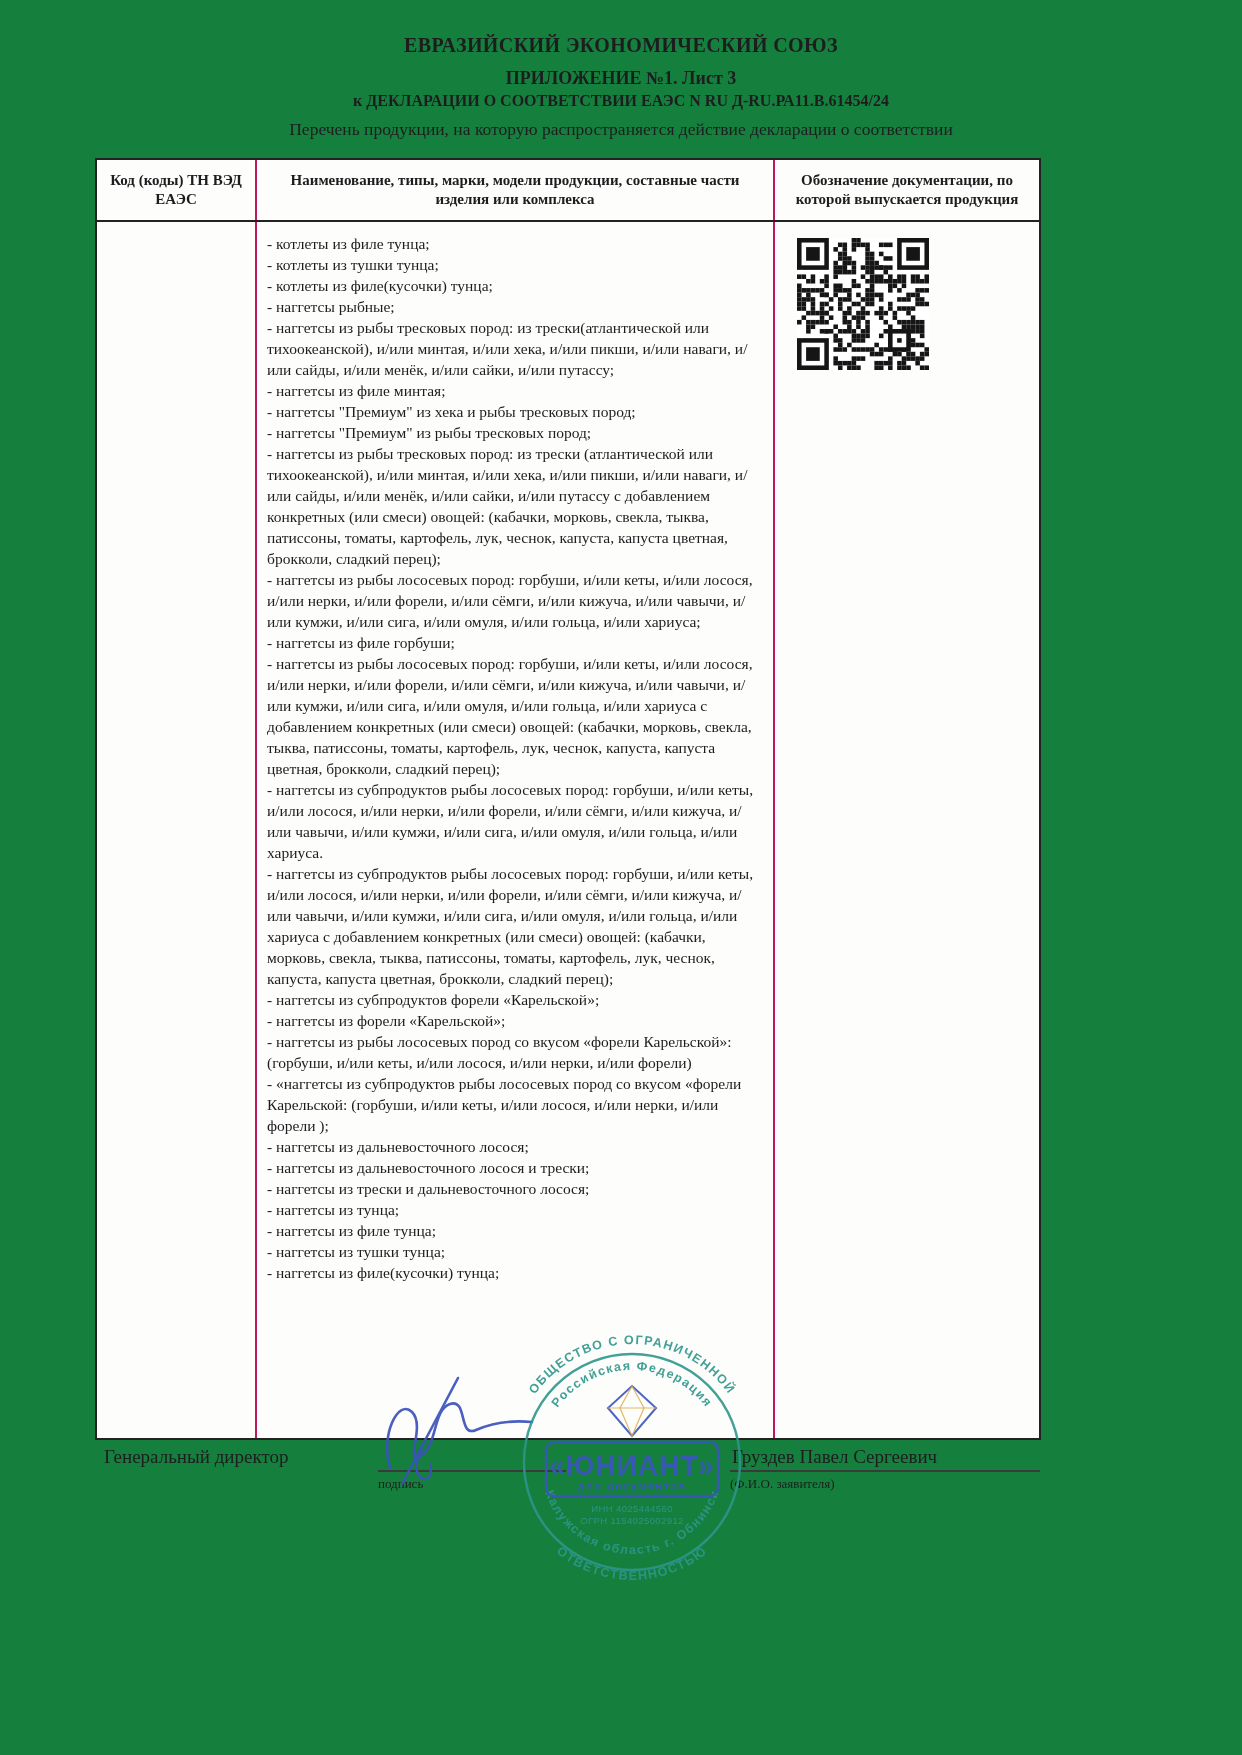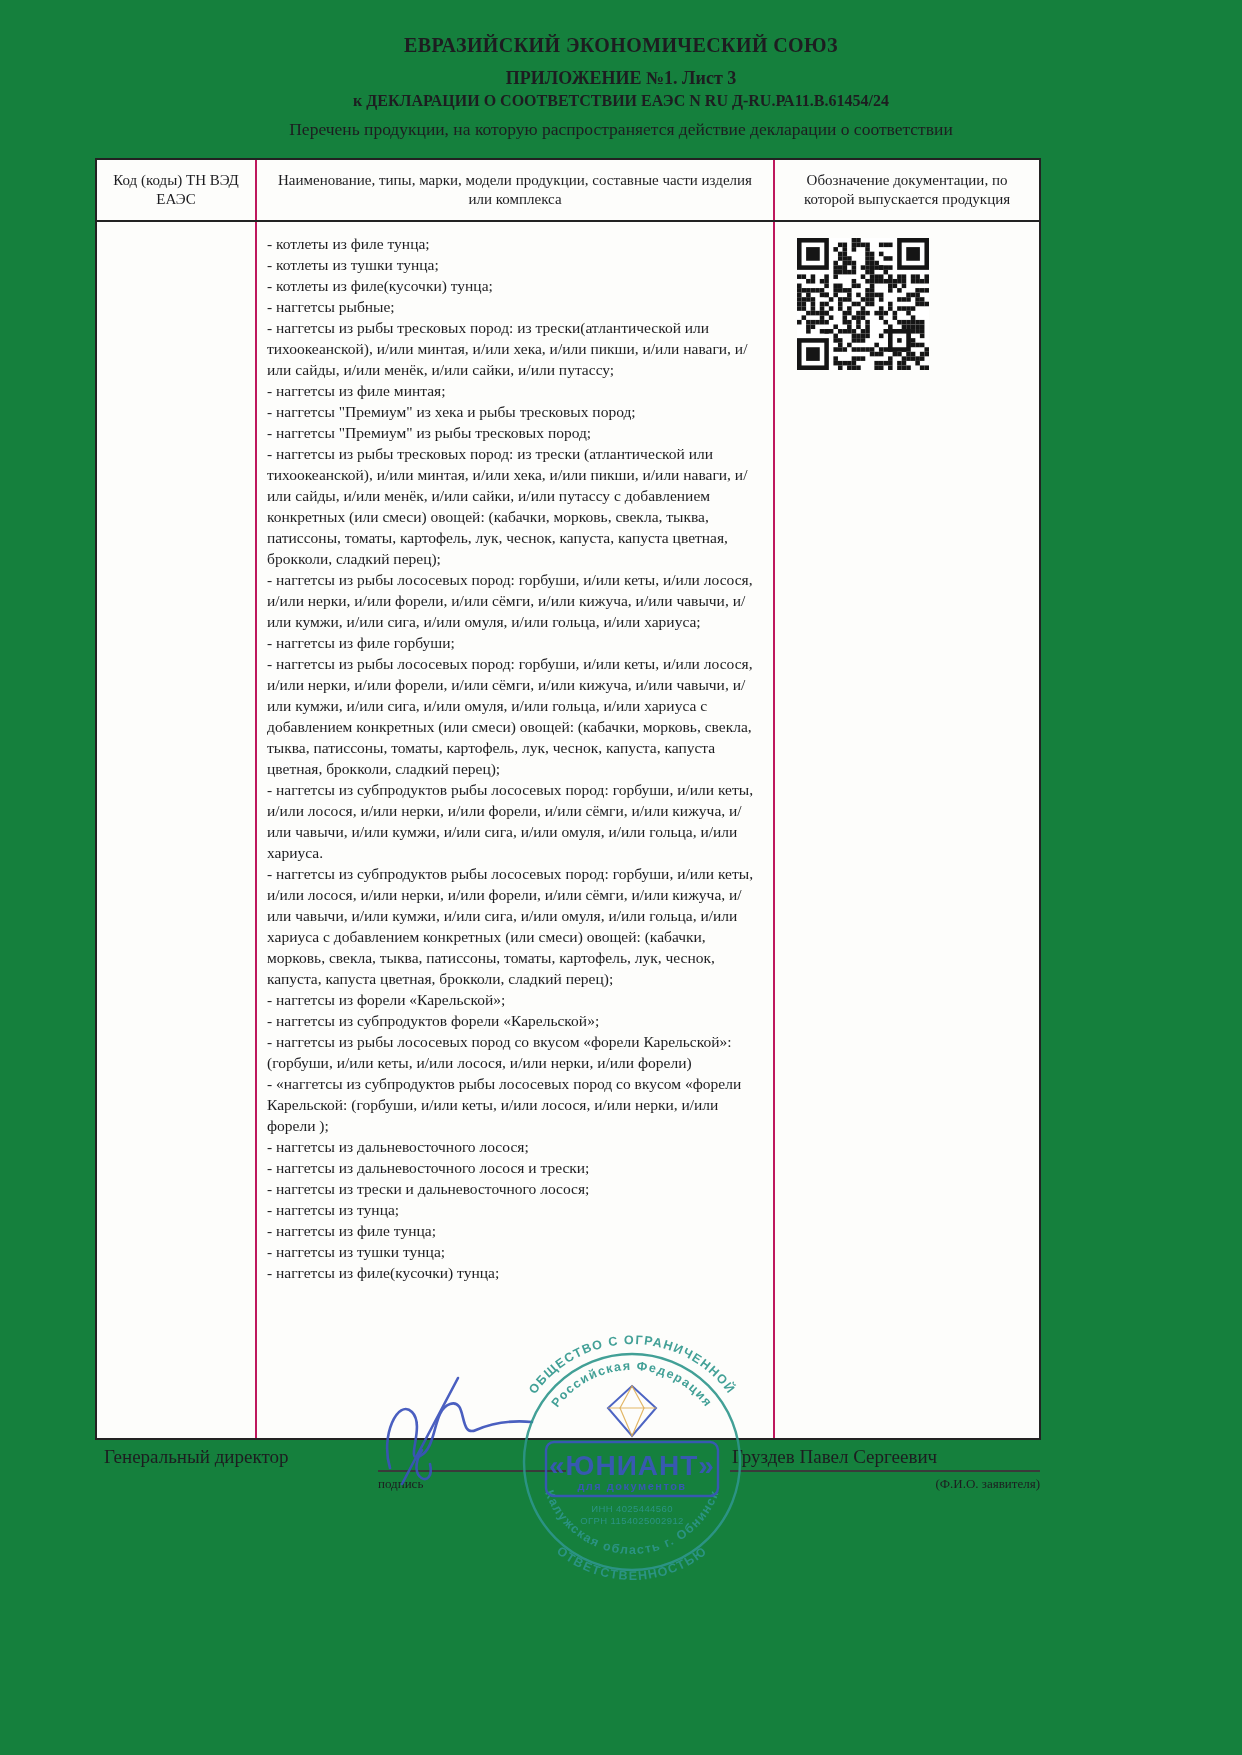--- a/index.html
+++ b/index.html
@@ -19,34 +19,34 @@
   .hdr2 { font-size:18px; font-weight:bold; margin-top:11px; }
   .hdr3 { font-size:16px; font-weight:bold; margin-top:3px; }
   .hdr4 { font-size:17.5px; margin-top:9px; }
 
   
   .doc-table { position:absolute; left:95px; top:158px; width:946px; height:1282px; border:2px solid #222; background:#fdfdfb; }
   .trow { display:grid; grid-template-columns:158px 518px 1fr; }
   .thead { height:62px; border-bottom:2px solid #222; }
   .tbody { height:1216px; }
   .th { display:flex; align-items:center; justify-content:center; text-align:center;
-        font-weight:normal; font-size:15px; line-height:1.3; padding:4px 10px; }
+        font-weight:bold; font-size:15px; line-height:1.3; padding:4px 10px; }
   .th + .th, .td + .td { border-left:2px solid #be185d; }
   .td { padding:11px 10px 0 10px; }
   .product-item { font-size:15.5px; line-height:21px; }
   .qr-wrap { padding:16px 0 0 22px; }
   .qr-box { width:132px; height:132px; }
 
   
   .director-label { position:absolute; left:104px; top:1446px; font-size:19px; }
   .applicant-name { position:absolute; left:732px; top:1446px; font-size:19px; }
   .sig-line  { position:absolute; left:378px; top:1470px; width:188px; height:2px; background:#3a3a3a; }
   .fio-line  { position:absolute; left:730px; top:1470px; width:310px; height:2px; background:#3a3a3a; }
   .sig-caption { position:absolute; left:378px; top:1476px; width:188px; text-align:left; font-size:13px; }
-  .fio-caption { position:absolute; left:730px; top:1476px; width:310px; text-align:right; font-size:13px; }
+  .fio-caption { position:absolute; left:730px; top:1476px; width:310px; text-align:left; font-size:13px; }
   .signature { position:absolute; left:362px; top:1372px; }
 
   
   .stamp { position:absolute; left:482px; top:1312px; opacity:.9; }
   .stamp-arc   { font-family:"Liberation Sans",sans-serif; font-size:12.5px; font-weight:bold; fill:#2e968c; letter-spacing:1.4px; }
   .stamp-brand { font-family:"Liberation Sans",sans-serif; font-size:28px; font-weight:bold; fill:#3b55bd; text-anchor:middle; letter-spacing:1px; }
   .stamp-purpose { font-family:"Liberation Sans",sans-serif; font-size:11px; font-weight:bold; fill:#3b55bd; text-anchor:middle; letter-spacing:1.5px; }
   .stamp-tiny { font-family:"Liberation Sans",sans-serif; font-size:9.5px; fill:#2e968c; text-anchor:middle; letter-spacing:.4px; }
 </style>
 </head>
@@ -77,22 +77,22 @@
           <div class="product-item">- наггетсы из рыбы тресковых пород: из трески(атлантической или тихоокеанской), и/или минтая, и/или хека, и/или пикши, и/или наваги, и/или сайды, и/или менёк, и/или сайки, и/или путассу;</div>
           <div class="product-item">- наггетсы из филе минтая;</div>
           <div class="product-item">- наггетсы "Премиум" из хека и рыбы тресковых пород;</div>
           <div class="product-item">- наггетсы "Премиум" из рыбы тресковых пород;</div>
           <div class="product-item">- наггетсы из рыбы тресковых пород: из трески (атлантической или тихоокеанской), и/или минтая, и/или хека, и/или пикши, и/или наваги, и/или сайды, и/или менёк, и/или сайки, и/или путассу с добавлением конкретных (или смеси) овощей: (кабачки, морковь, свекла, тыква, патиссоны, томаты, картофель, лук, чеснок, капуста, капуста цветная, брокколи, сладкий перец);</div>
           <div class="product-item">- наггетсы из рыбы лососевых пород: горбуши, и/или кеты, и/или лосося, и/или нерки, и/или форели, и/или сёмги, и/или кижуча, и/или чавычи, и/или кумжи, и/или сига, и/или омуля, и/или гольца, и/или хариуса;</div>
           <div class="product-item">- наггетсы из филе горбуши;</div>
           <div class="product-item">- наггетсы из рыбы лососевых пород: горбуши, и/или кеты, и/или лосося, и/или нерки, и/или форели, и/или сёмги, и/или кижуча, и/или чавычи, и/или кумжи, и/или сига, и/или омуля, и/или гольца, и/или хариуса с добавлением конкретных (или смеси) овощей: (кабачки, морковь, свекла, тыква, патиссоны, томаты, картофель, лук, чеснок, капуста, капуста цветная, брокколи, сладкий перец);</div>
           <div class="product-item">- наггетсы из субпродуктов рыбы лососевых пород: горбуши, и/или кеты, и/или лосося, и/или нерки, и/или форели, и/или сёмги, и/или кижуча, и/или чавычи, и/или кумжи, и/или сига, и/или омуля, и/или гольца, и/или хариуса.</div>
           <div class="product-item">- наггетсы из субпродуктов рыбы лососевых пород: горбуши, и/или кеты, и/или лосося, и/или нерки, и/или форели, и/или сёмги, и/или кижуча, и/или чавычи, и/или кумжи, и/или сига, и/или омуля, и/или гольца, и/или хариуса с добавлением конкретных (или смеси) овощей: (кабачки, морковь, свекла, тыква, патиссоны, томаты, картофель, лук, чеснок, капуста, капуста цветная, брокколи, сладкий перец);</div>
+          <div class="product-item">- наггетсы из субпродуктов форели «Карельской»;</div>
           <div class="product-item">- наггетсы из форели «Карельской»;</div>
-          <div class="product-item">- наггетсы из субпродуктов форели «Карельской»;</div>
           <div class="product-item">- наггетсы из рыбы лососевых пород со вкусом «форели Карельской»: (горбуши, и/или кеты, и/или лосося, и/или нерки, и/или форели)</div>
           <div class="product-item">- «наггетсы из субпродуктов рыбы лососевых пород со вкусом «форели Карельской: (горбуши, и/или кеты, и/или лосося, и/или нерки, и/или форели );</div>
           <div class="product-item">- наггетсы из дальневосточного лосося;</div>
           <div class="product-item">- наггетсы из дальневосточного лосося и трески;</div>
           <div class="product-item">- наггетсы из трески и дальневосточного лосося;</div>
           <div class="product-item">- наггетсы из тунца;</div>
           <div class="product-item">- наггетсы из филе тунца;</div>
           <div class="product-item">- наггетсы из тушки тунца;</div>
           <div class="product-item">- наггетсы из филе(кусочки) тунца;</div>
         </div>

